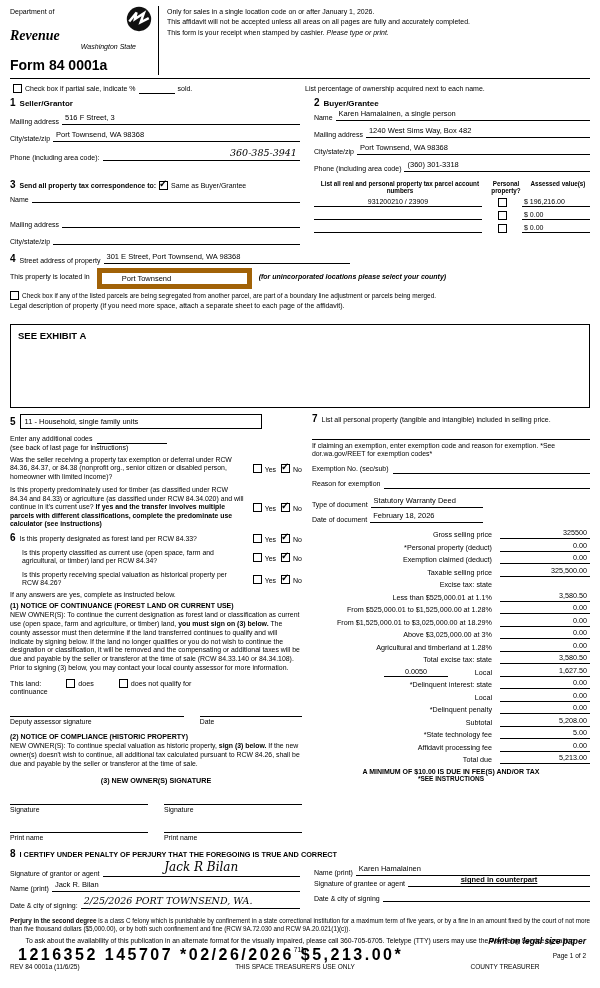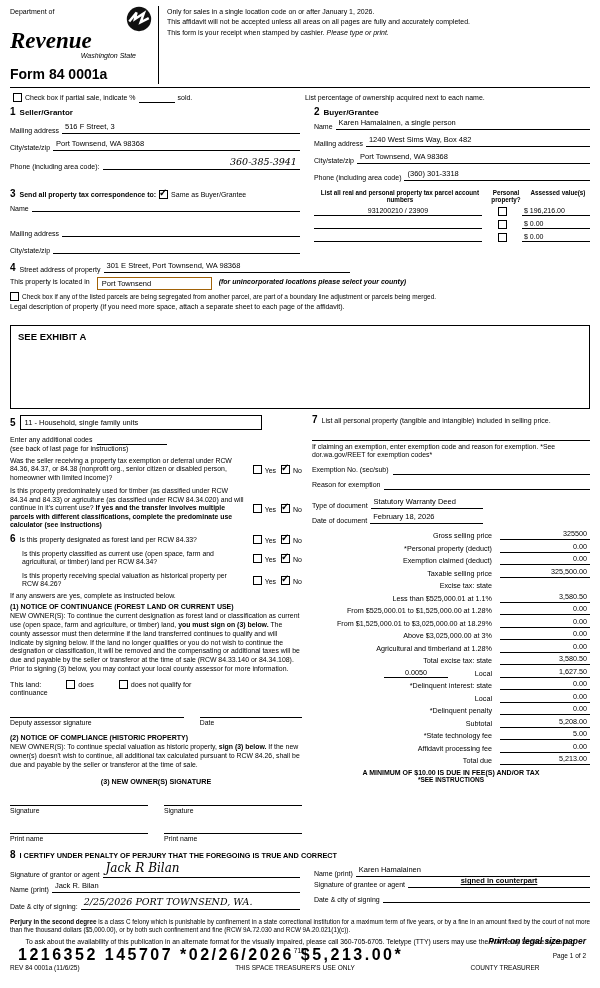--- a/index.html
+++ b/index.html
@@ -13,39 +13,39 @@
   .line{border-bottom:1px solid #000;height:10px}
   .mt2{margin-top:2px}.mt4{margin-top:4px}.mt6{margin-top:6px}.mt8{margin-top:8px}.mt10{margin-top:10px}
   .cb{flex:none;display:inline-block;width:7px;height:7px;border:1px solid #000;position:relative;margin:0 3px;background:#fff;vertical-align:-1px}
   .cb.ck::after{content:"\2713";position:absolute;left:-1px;top:-4px;font-size:10px;font-weight:700}
   .sn{font-weight:700;font-size:10px;padding-right:4px;line-height:1}
   
   .hdr{display:flex;border-bottom:1.5px solid #000;padding-bottom:3px}
   .hl{width:142px;border-right:1.5px solid #000;padding:2px 6px 2px 0}
   .hrt{flex:1;padding-left:8px}
   .dept{font-size:7px;display:flex;justify-content:space-between;align-items:flex-start}
-  .rev{font-family:"Liberation Serif",serif;font-weight:700;font-style:italic;font-size:23px;line-height:1;margin-top:-4px}
+  .rev{font-family:"Liberation Serif",serif;font-weight:700;font-style:italic;font-size:14px;line-height:1;margin-top:-4px}
   .wa{font-size:7px;font-style:italic;text-align:right;padding-right:16px}
   .fno{font-weight:700;font-size:14px;margin-top:7px}
   .ttl{font-size:15.5px;font-weight:700;line-height:1.05}
   .tref{font-size:7.5px;font-weight:700;padding-left:5px}
   .note{font-size:7px;line-height:1.35;margin-top:1px}
   
   .two{display:flex}
   .colL{flex:1.05;padding-right:14px;min-width:0}
   .colR{flex:1;min-width:0}
   .sechead{font-weight:700;font-size:8px}
   
   .phead{display:flex;font-size:6.3px;font-weight:700;text-align:center;line-height:1.15}
   .prow{display:flex;align-items:flex-end;height:13px;font-size:7px}
   .ppar{flex:1;border-bottom:1px solid #000;text-align:center;padding-bottom:1px}
   .pcbc{width:40px;text-align:center}
   .pval{width:64px;border-bottom:1px solid #000;padding:0 2px 1px}
   
-  .locbox{display:inline-block;border:1px solid #a16207;min-width:105px;padding:1px 4px;font-size:7.5px;margin:0 5px;vertical-align:-2px}
+  .locbox{display:inline-block;border:5px solid #a16207;min-width:105px;padding:1px 20px;font-size:7.5px;margin:0 5px;vertical-align:-2px}
   .exh{border:1.5px solid #000;height:72px;margin-top:15px;padding:5px 7px;font-weight:700;font-size:9.5px}
   
   .q{display:flex;margin-top:5px}
   .qt{flex:1;font-size:6.9px;line-height:1.22;padding-right:5px}
   .yn{white-space:nowrap;align-self:center;font-size:7px}
   .p{font-size:6.9px;line-height:1.26;margin-top:2px}
   .codebox{border:1px solid #000;padding:2px 4px;font-size:7.5px;width:232px}
   .landrow{display:flex;margin-top:7px;font-size:7.2px}
   .landrow .gap{width:22px}
   .sigrow{display:flex;gap:16px;margin-top:11px}
@@ -434,21 +434,21 @@
 
   <div class="mt8">
     <div class="f" style="align-items:baseline">
       <span class="sn">8</span>
       <span class="b" style="font-size:7.3px">I CERTIFY UNDER PENALTY OF PERJURY THAT THE FOREGOING IS TRUE AND CORRECT</span>
     </div>
     <div class="two mt2">
       <div class="colL">
         <div class="f">
           <span class="lab">Signature of grantor or agent</span>
-          <span class="fill script" style="text-align:left">Jack R Bilan</span>
+          <span class="fill script" style="text-align:center">Jack R Bilan</span>
         </div>
         <div class="f mt4">
           <span class="lab">Name (print)</span>
           <span class="fill">Jack R. Bilan</span>
         </div>
         <div class="f mt4">
           <span class="lab">Date &amp; city of signing:</span>
           <span class="fill hand">2/25/2026  PORT TOWNSEND, WA.</span>
         </div>
       </div>

